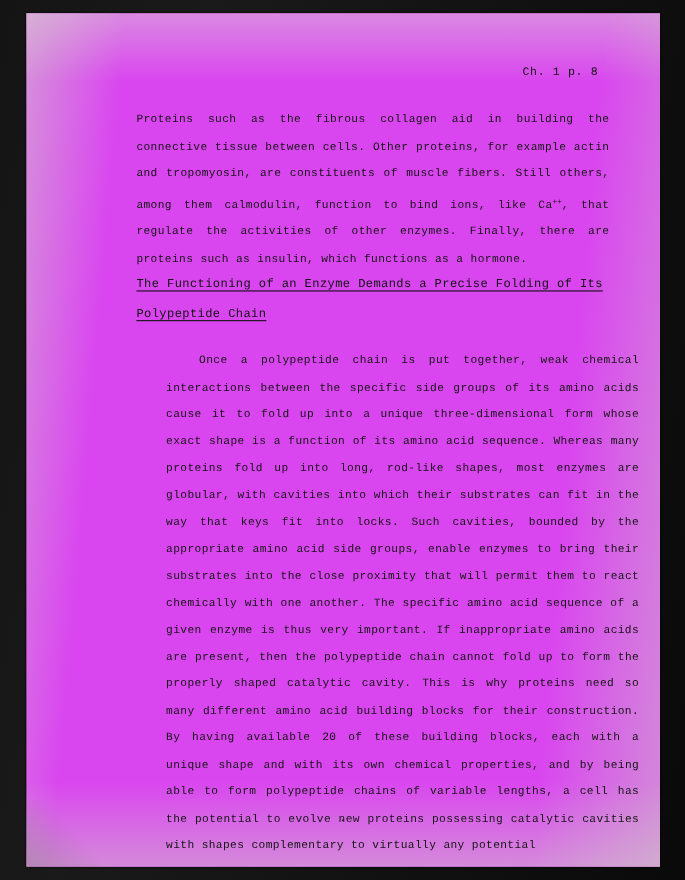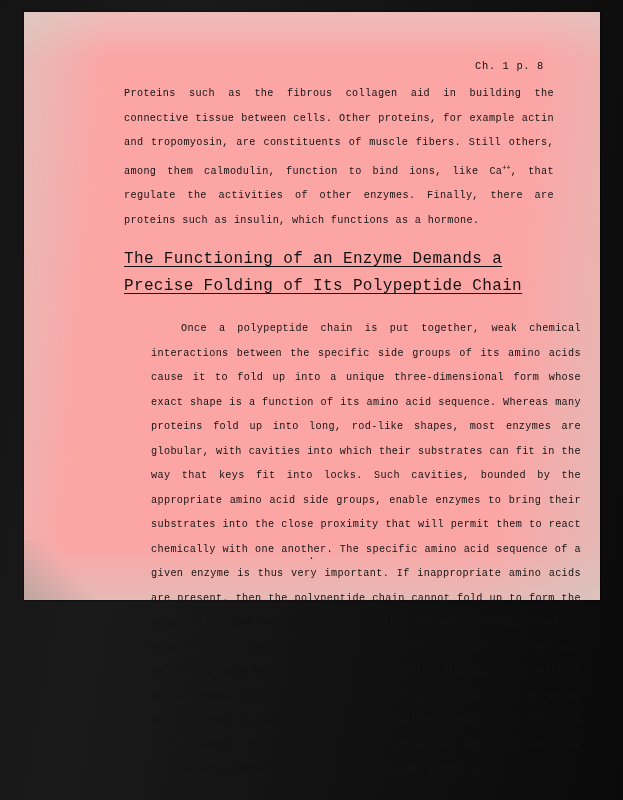--- a/index.html
+++ b/index.html
@@ -27,22 +27,22 @@
     inset: 0;
     background:
       linear-gradient(100deg, #141414 0%, #1a1a1a 25%, #121212 60%, #0a0a0a 100%);
   }
 
   .page-sheet {
     position: absolute;
     left: 24px;
     top: 12px;
     width: 576px;
-    height: 588px;
-    background: #fca5a5;
+    height: 776px;
+    background: #d946ef;
     box-shadow: 0 0 2px rgba(0,0,0,0.9);
   }
 
   
   .page-sheet::before {
     content: "";
     position: absolute;
     inset: 0;
     background:
       linear-gradient(95deg, rgba(210,208,200,0.55) 0%, rgba(255,255,255,0) 14%,
@@ -86,28 +86,28 @@
     position: absolute;
     left: 100px;
     width: 430px;
     font-size: 10.2px;
     letter-spacing: 0.35px;
     line-height: 24.5px;
     color: #141414;
     text-align: justify;
   }
 
-  #para-1 { top: 70px; }
+  #para-1 { top: 86px; }
 
   .section-heading {
     position: absolute;
     left: 100px;
     top: 234px;
     width: 435px;
-    font-size: 16px;
+    font-size: 11px;
     letter-spacing: 0.35px;
     line-height: 27px;
     color: #121212;
   }
   .section-heading span {
     text-decoration: underline;
     text-underline-offset: 3px;
   }
 
   #para-2 {

